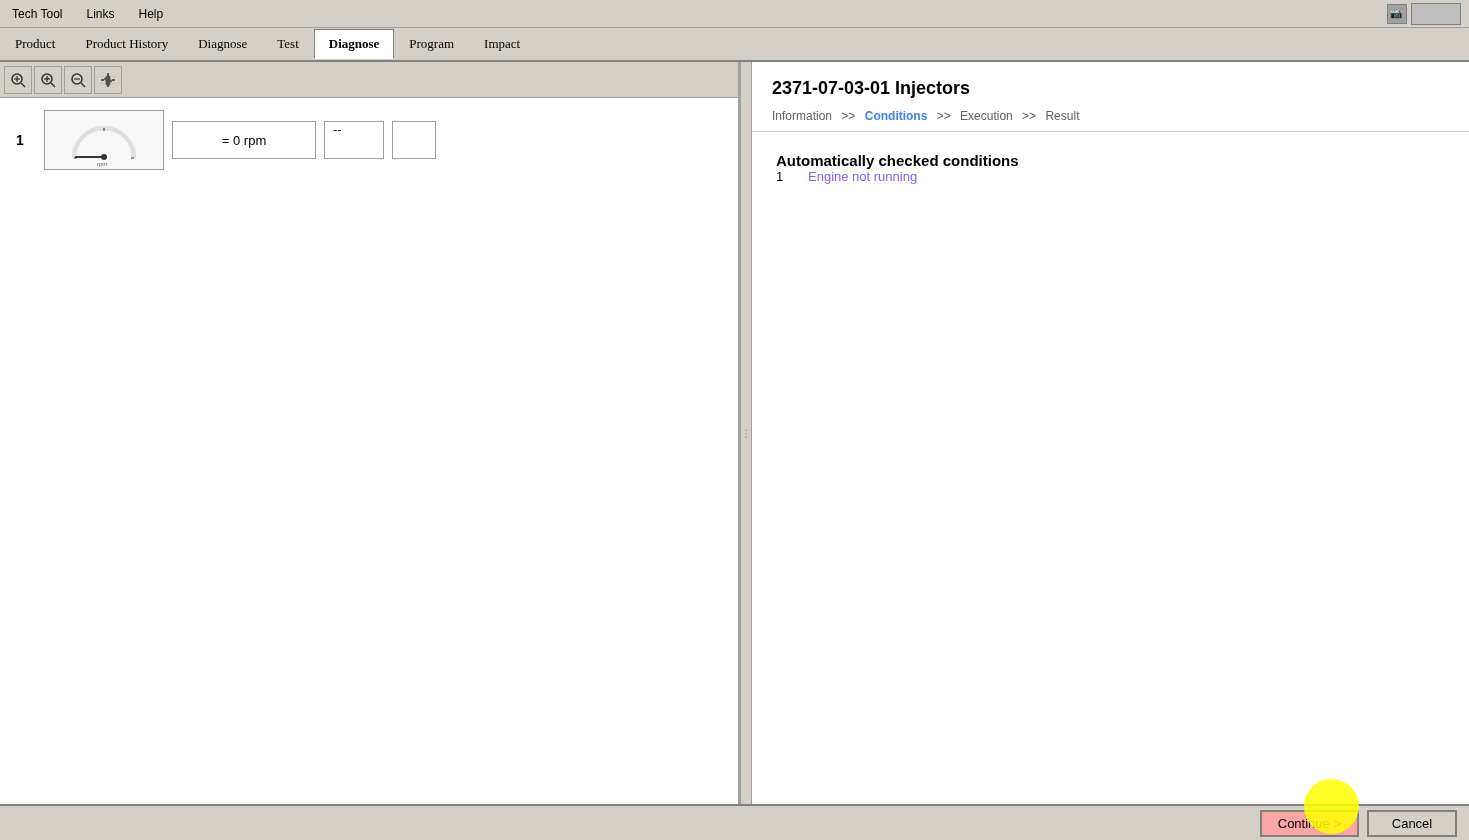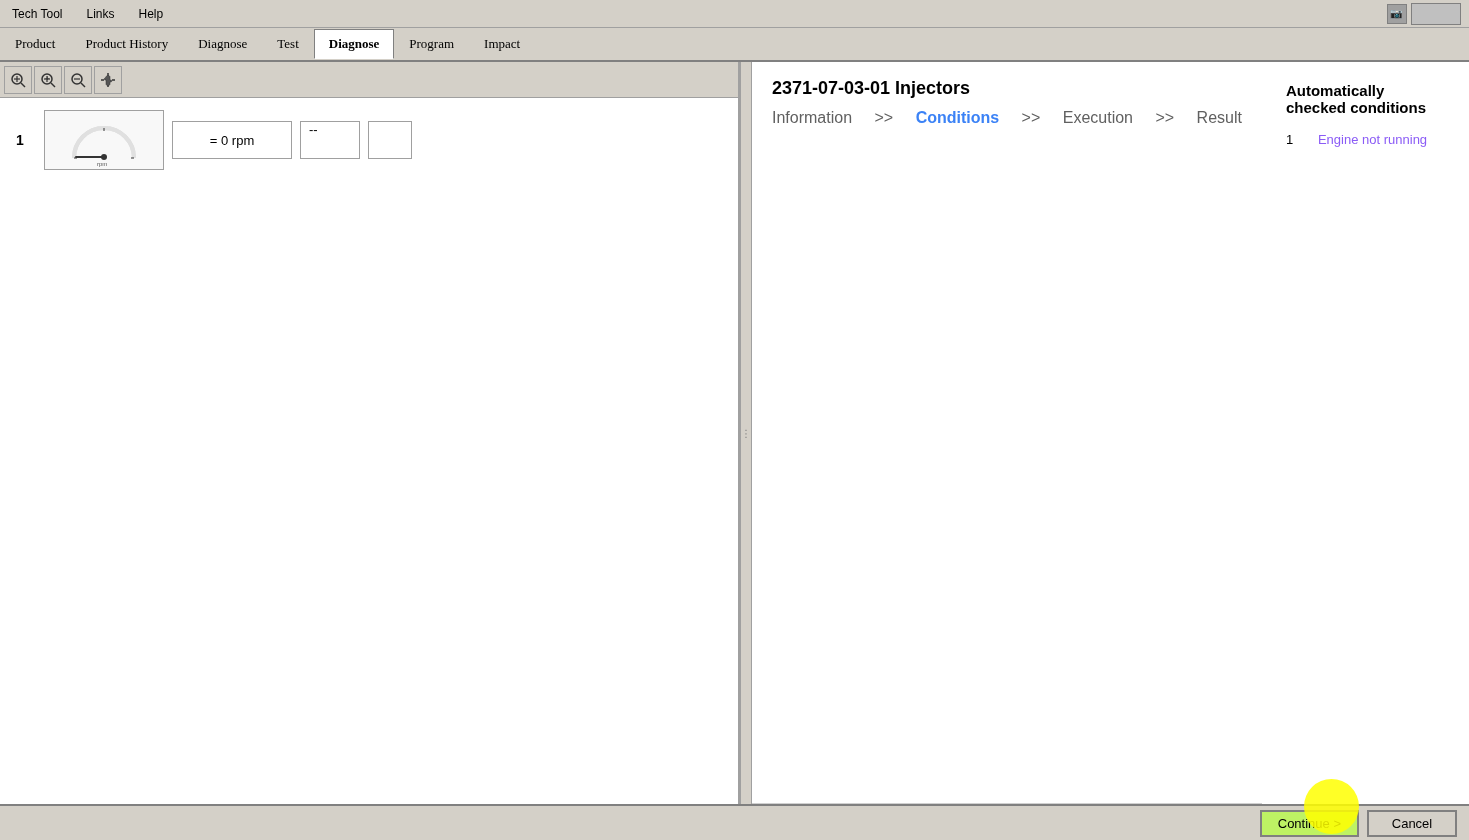--- a/index.html
+++ b/index.html
@@ -156,21 +156,21 @@
       height: 60px;
       border: 1px solid #a0a0a0;
       background: #f8f8f8;
       display: flex;
       align-items: center;
       justify-content: center;
       position: relative;
       overflow: hidden;
     }
     .rpm-value-box {
-      width: 120px;
+      width: 144px;
       height: 38px;
       border: 1px solid #a0a0a0;
       background: #fff;
       display: flex;
       align-items: center;
       justify-content: center;
       font-size: 13px;
     }
     .rpm-extra-box {
       width: 60px;
@@ -191,38 +191,38 @@
       border-right: 1px solid #a0a0a0;
       font-size: 10px;
       color: #808080;
     }
 
     
     .right-panel {
       flex: 1;
       background: #fff;
       display: flex;
-      flex-direction: row;
+      flex-direction: column;
     }
 
     .right-header {
       padding: 16px 20px 8px 20px;
       border-bottom: 1px solid #d0d0d0;
     }
     .right-title {
       font-size: 18px;
       font-weight: bold;
       color: #000;
       margin-bottom: 10px;
     }
     .breadcrumb {
       display: flex;
       align-items: center;
-      gap: 16px;
-      font-size: 16px;
+      gap: 4px;
+      font-size: 12px;
       color: #606060;
     }
     .breadcrumb-item {
       color: #606060;
     }
     .breadcrumb-item.active {
       color: #3b82f6;
       font-weight: bold;
     }
     .breadcrumb-sep {
@@ -230,21 +230,20 @@
       margin: 0 2px;
     }
 
     .right-content {
       padding: 20px 24px;
       flex: 1;
     }
     .conditions-title {
       font-size: 15px;
       font-weight: bold;
-      margin-bottom: 16px;
       color: #000;
     }
     .condition-item {
       display: flex;
       gap: 12px;
       align-items: flex-start;
       margin-bottom: 8px;
     }
     .condition-num {
       font-size: 13px;
@@ -274,21 +273,21 @@
     .status-btn {
       padding: 4px 16px;
       background: #d4d0c8;
       border: 2px solid #808080;
       font-size: 13px;
       cursor: pointer;
       min-width: 90px;
       text-align: center;
     }
     .status-btn.continue-btn {
-      background: #bef264;
+      background: #fca5a5;
       position: relative;
     }
 
     
     .cursor-highlight {
       position: absolute;
       width: 55px;
       height: 55px;
       border-radius: 50%;
       background: rgba(255, 255, 0, 0.85);

